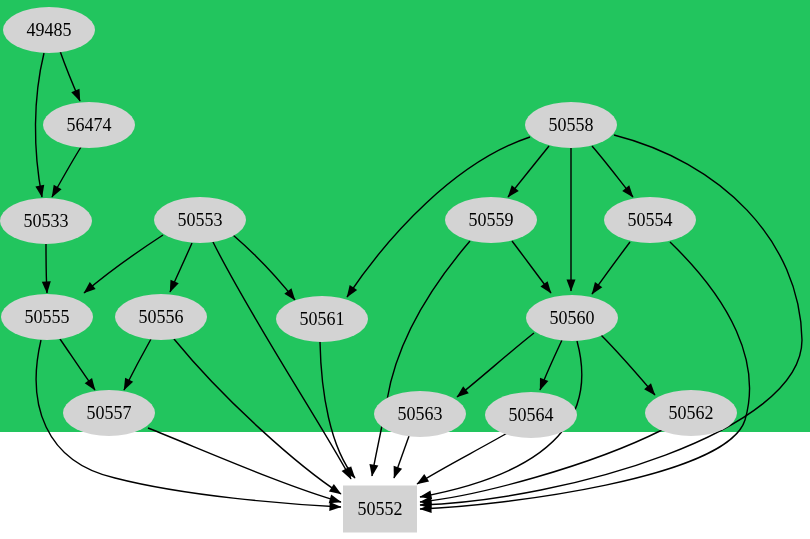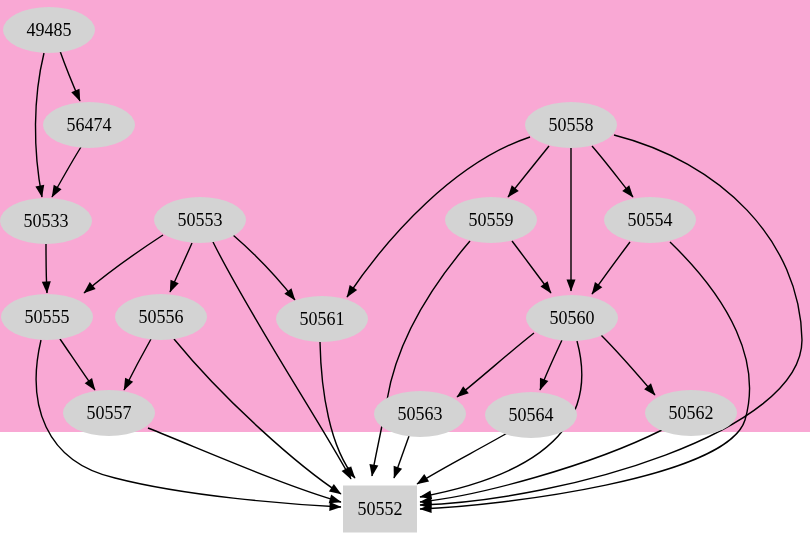--- a/index.html
+++ b/index.html
@@ -8,21 +8,21 @@
     background: #ffffff;
     width: 810px;
     height: 539px;
     overflow: hidden;
     font-family: "Liberation Serif", "DejaVu Serif", serif;
   }
   .canvas {
     position: relative;
     width: 810px;
     height: 432px;
-    background: #f9a8d4;
+    background: #22c55e;
   }
   svg { display: block; }
   .edge {
     fill: none;
     stroke-width: 1.4px;
   }
   .node-shape { stroke: none; }
   .node-label {
     font-family: "Liberation Serif", "DejaVu Serif", serif;
     font-size: 18px;

